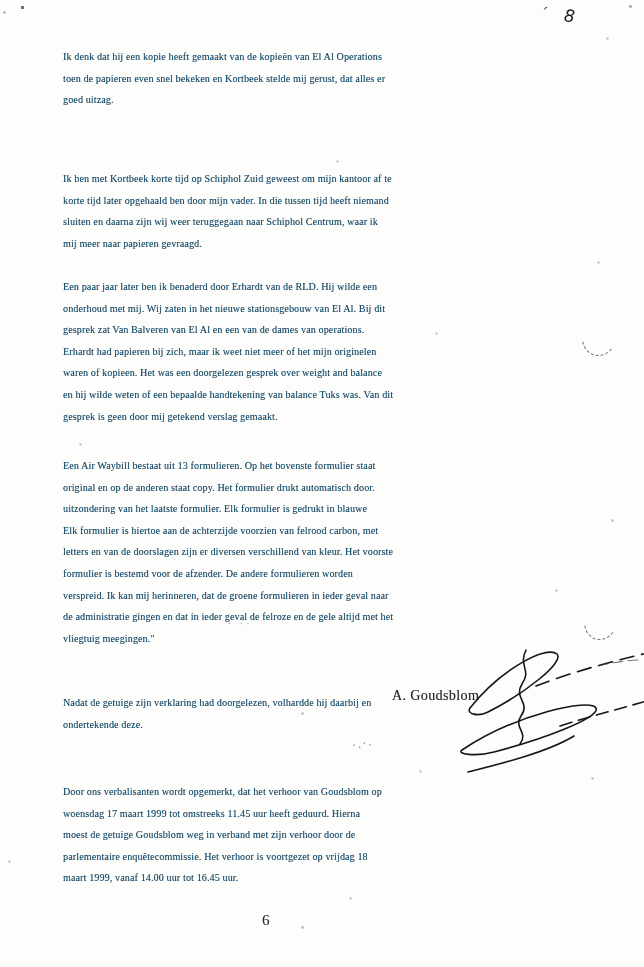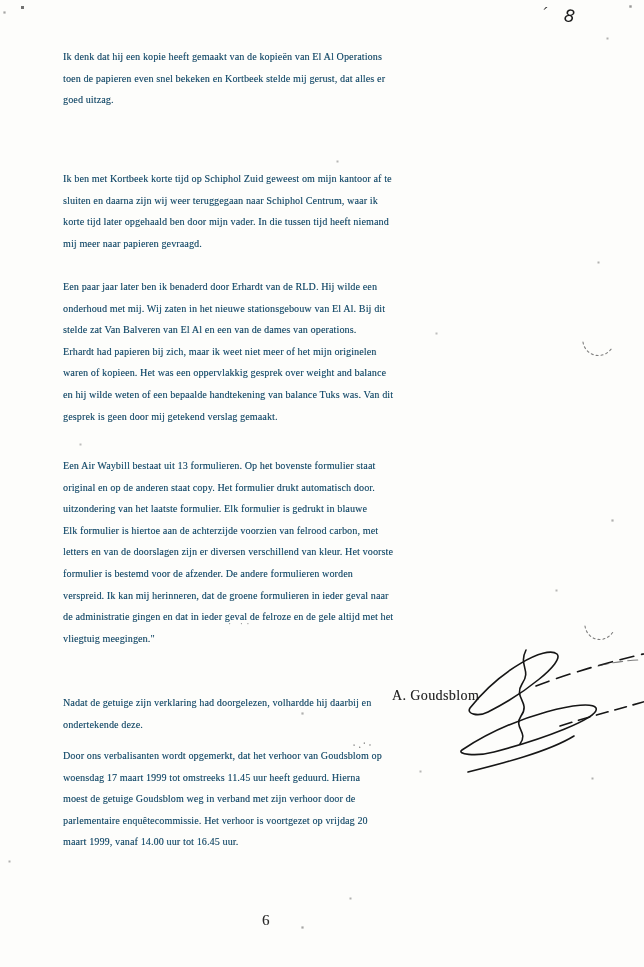--- a/index.html
+++ b/index.html
@@ -102,31 +102,31 @@
   <div class="corner-mark">′ 8</div>
 
   <div class="para" style="top:46px">
     <div class="ln">Ik denk dat hij een kopie heeft gemaakt van de kopieën van El Al Operations</div>
     <div class="ln">toen de papieren even snel bekeken en Kortbeek stelde mij gerust, dat alles er</div>
     <div class="ln">goed uitzag.</div>
   </div>
 
   <div class="para" style="top:168px">
     <div class="ln">Ik ben met Kortbeek korte tijd op Schiphol Zuid geweest om mijn kantoor af te</div>
+    <div class="ln">korte tijd later opgehaald ben door mijn vader. In die tussen tijd heeft niemand</div>
     <div class="ln">sluiten en daarna zijn wij weer teruggegaan naar Schiphol Centrum, waar ik</div>
-    <div class="ln">korte tijd later opgehaald ben door mijn vader. In die tussen tijd heeft niemand</div>
     <div class="ln">mij meer naar papieren gevraagd.</div>
   </div>
 
   <div class="para" style="top:276px">
     <div class="ln">Een paar jaar later ben ik benaderd door Erhardt van de RLD. Hij wilde een</div>
     <div class="ln">onderhoud met mij. Wij zaten in het nieuwe stationsgebouw van El Al. Bij dit</div>
-    <div class="ln">stelde zat Van Balveren van El Al en een van de dames van operations.</div>
+    <div class="ln">gesprek zat Van Balveren van El Al en een van de dames van operations.</div>
     <div class="ln">Erhardt had papieren bij zich, maar ik weet niet meer of het mijn originelen</div>
-    <div class="ln">waren of kopieen. Het was een oppervlakkig gesprek over weight and balance</div>
+    <div class="ln">waren of kopieen. Het was een doorgelezen gesprek over weight and balance</div>
     <div class="ln">en hij wilde weten of een bepaalde handtekening van balance Tuks was. Van dit</div>
     <div class="ln">gesprek is geen door mij getekend verslag gemaakt.</div>
   </div>
 
   <div class="para" style="top:455px">
     <div class="ln">Een Air Waybill bestaat uit 13 formulieren. Op het bovenste formulier staat</div>
     <div class="ln">original en op de anderen staat copy. Het formulier drukt automatisch door.</div>
     <div class="ln">uitzondering van het laatste formulier. Elk formulier is gedrukt in blauwe</div>
     <div class="ln">Elk formulier is hiertoe aan de achterzijde voorzien van felrood carbon, met</div>
     <div class="ln">letters en van de doorslagen zijn er diversen verschillend van kleur. Het voorste</div>
@@ -140,25 +140,25 @@
 
   <div class="sig-name">A. Goudsblom</div>
 
   <div class="para" style="top:692px">
     <div class="ln">Nadat de getuige zijn verklaring had doorgelezen, volhardde hij daarbij en</div>
     <div class="ln">ondertekende deze.</div>
   </div>
 
   <span class="ink-blot">·.·.</span>
 
-  <div class="para" style="top:745px">
+  <div class="para" style="top:781px">
     <div class="ln">Door ons verbalisanten wordt opgemerkt, dat het verhoor van Goudsblom op</div>
     <div class="ln">woensdag 17  maart 1999 tot omstreeks 11.45 uur heeft geduurd. Hierna</div>
     <div class="ln">moest de getuige Goudsblom weg in verband met zijn verhoor door de</div>
-    <div class="ln">parlementaire enquêtecommissie. Het verhoor is voortgezet op vrijdag 20</div>
+    <div class="ln">parlementaire enquêtecommissie. Het verhoor is voortgezet op vrijdag 18</div>
     <div class="ln">maart 1999, vanaf 14.00 uur tot 16.45 uur.</div>
   </div>
 
   <div class="page-number">6</div>
 
   <svg class="overlay" width="644" height="967" viewBox="0 0 644 967">
     <g stroke="#161616" stroke-width="1.6" fill="none" stroke-linecap="round">
 
       <path d="M470,708 C500,670 546,645 557,654 C565,662 524,694 488,712 C478,717 466,714 470,708"></path>
 

